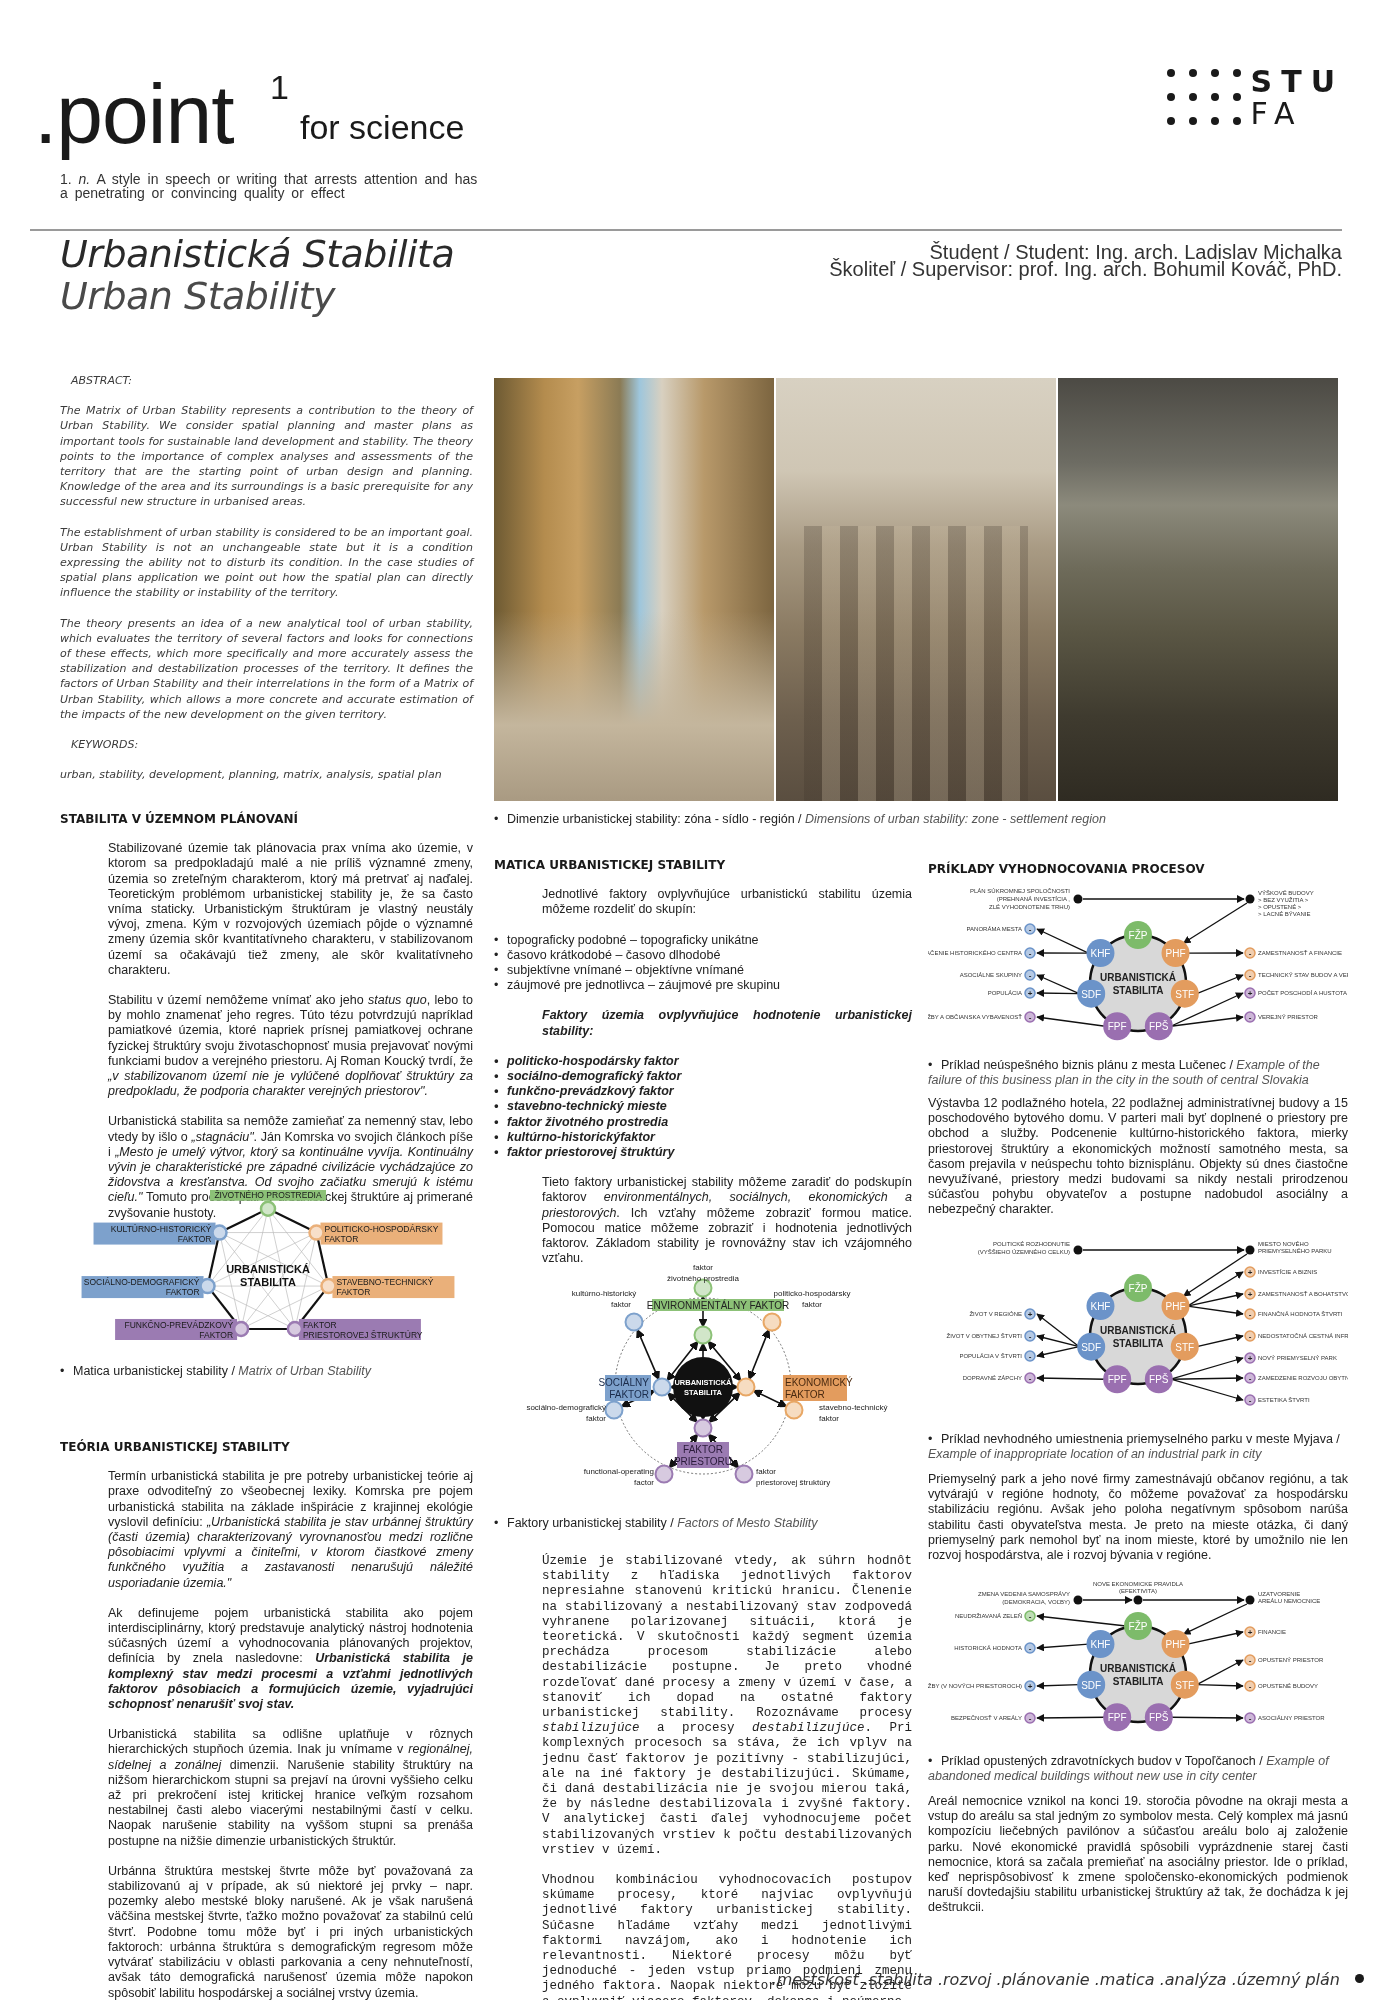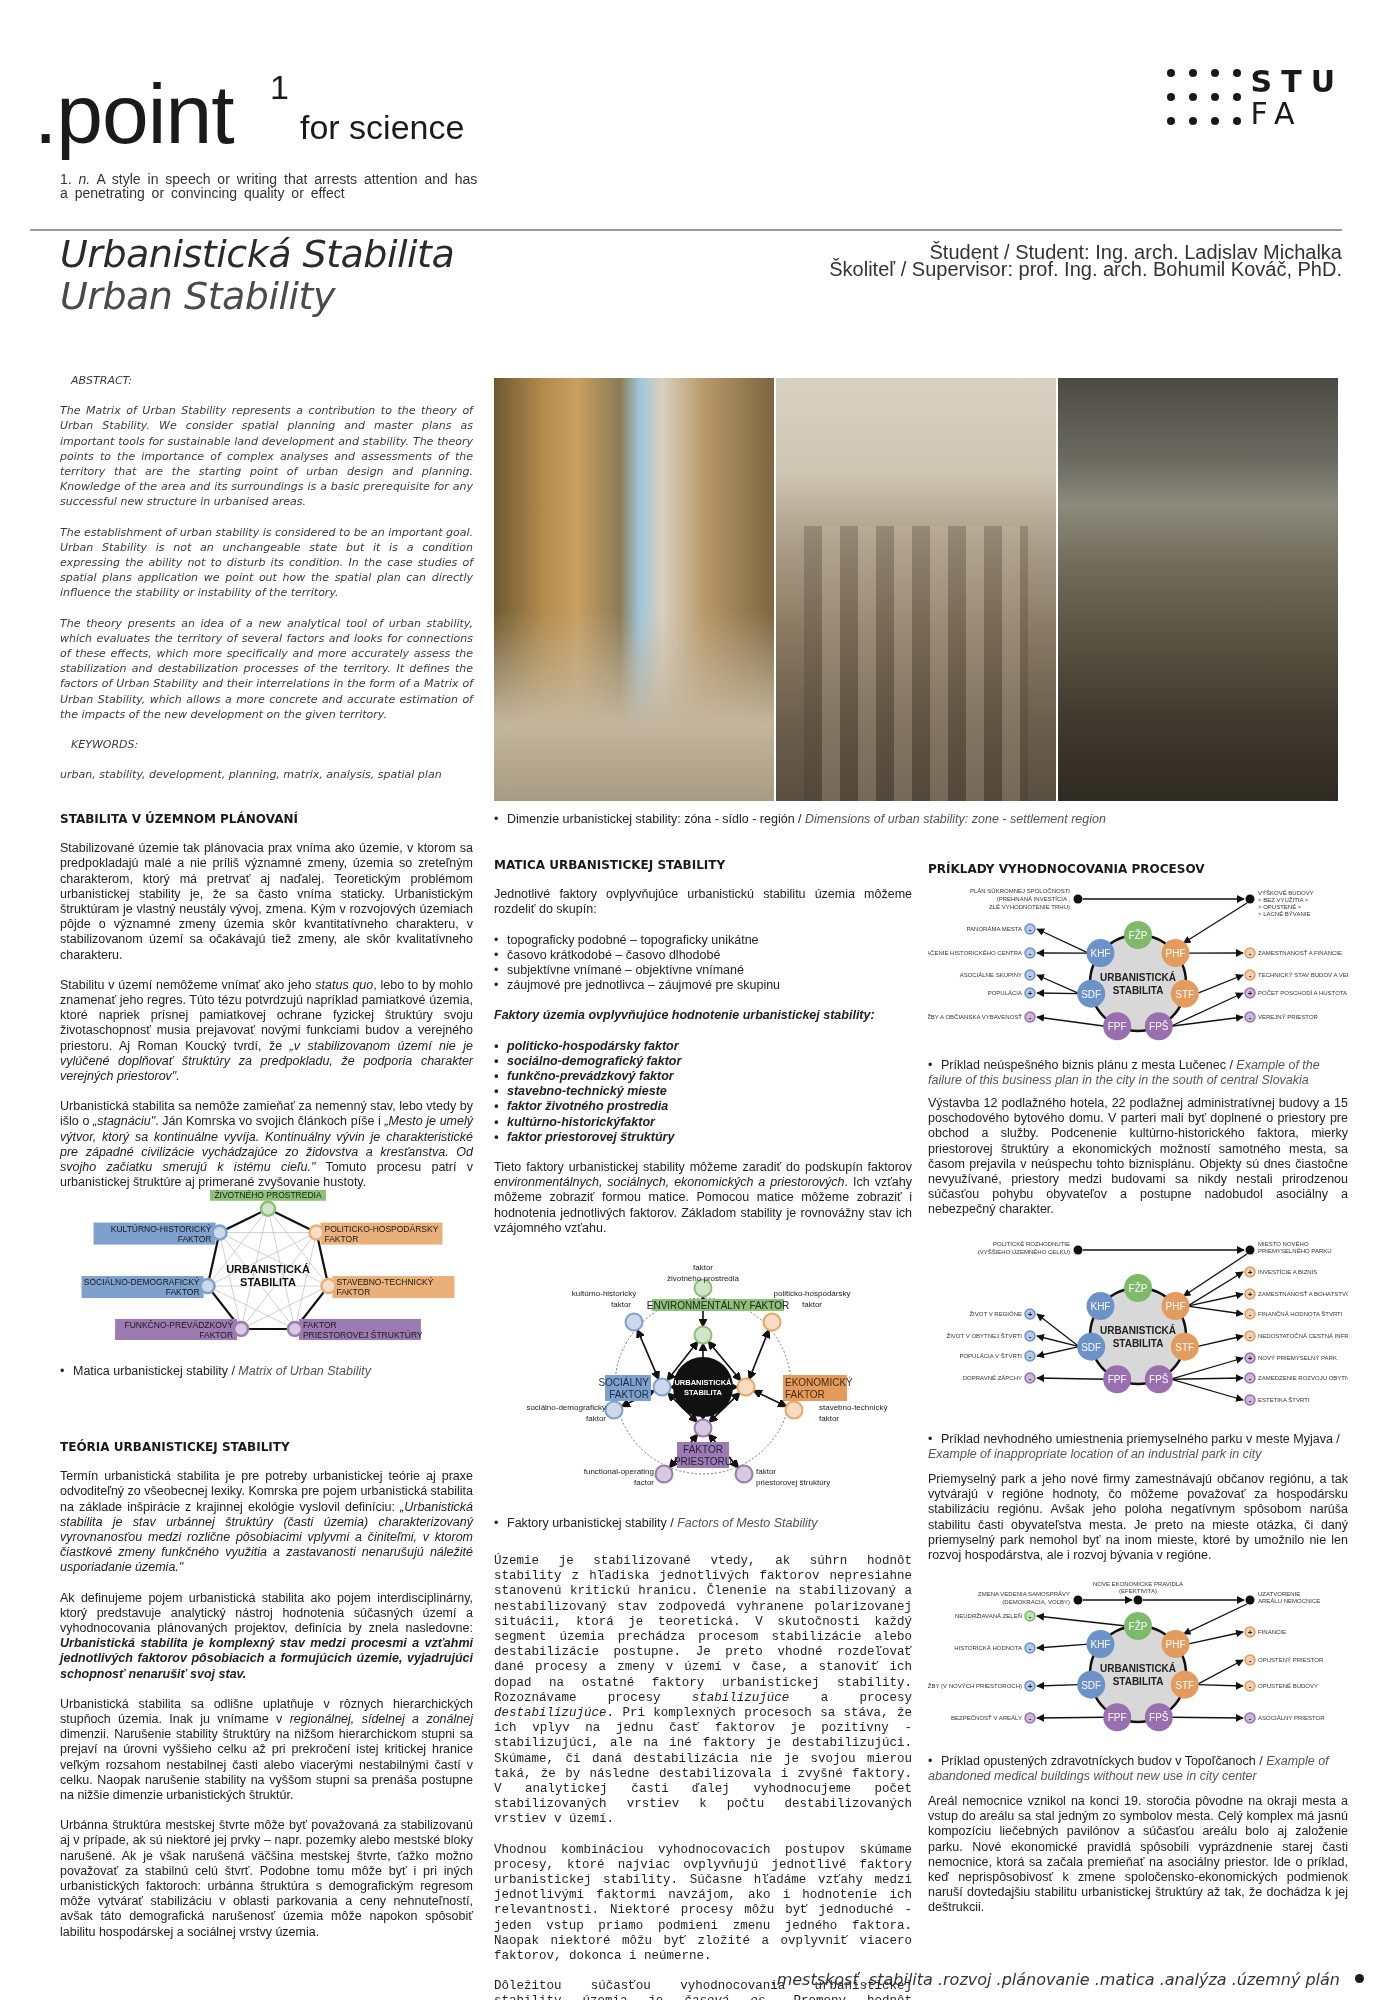--- a/index.html
+++ b/index.html
@@ -22,21 +22,21 @@
   .stu-text .fa { font-weight: 400; }
 
   .rule { left: 30px; top: 229px; width: 1312px; height: 2px; background: #9a9a9a; }
 
   .title-sk { left: 60px; top: 232px; font-family: "DejaVu Sans", sans-serif; font-style: italic; font-size: 38px; color: #2a2a2a; letter-spacing: -0.5px; }
   .title-en { left: 60px; top: 274px; font-family: "DejaVu Sans", sans-serif; font-style: italic; font-size: 38px; color: #4a4a4a; letter-spacing: -0.5px; }
   .authors { right: 58px; top: 244px; text-align: right; font-family: "Liberation Sans", sans-serif; font-size: 20px; line-height: 17px; color: #333; }
 
   
   .col { font-family: "Liberation Sans", sans-serif; font-size: 12.5px; line-height: 15.2px; color: #222; text-align: justify; }
-  .col p { margin-bottom: 15px; }
+  .col p { margin-bottom: 15px; margin-left: 48px; }
   .abstract { left: 60px; top: 373px; width: 413px; font-family: "DejaVu Sans", sans-serif; font-style: italic; font-size: 11px; line-height: 15.2px; color: #3a3a3a; text-align: justify; }
   .abstract h4 { font-style: italic; font-weight: normal; font-size: 11px; margin-bottom: 15px; color: #3a3a3a; margin-left: 11px; }
   .abstract p { margin-bottom: 15px; }
 
   .h3 { font-family: "DejaVu Sans", sans-serif; font-weight: bold; font-size: 12px; color: #1a1a1a; margin-bottom: 14px; text-align: left; }
 
   .col1a { left: 60px; top: 812px; width: 413px; }
   .col1b { left: 60px; top: 1440px; width: 413px; }
   .col2 { left: 494px; top: 858px; width: 418px; }
   .col2b { left: 494px; top: 1554px; width: 418px; font-family: Liberation Mono, monospace; }

